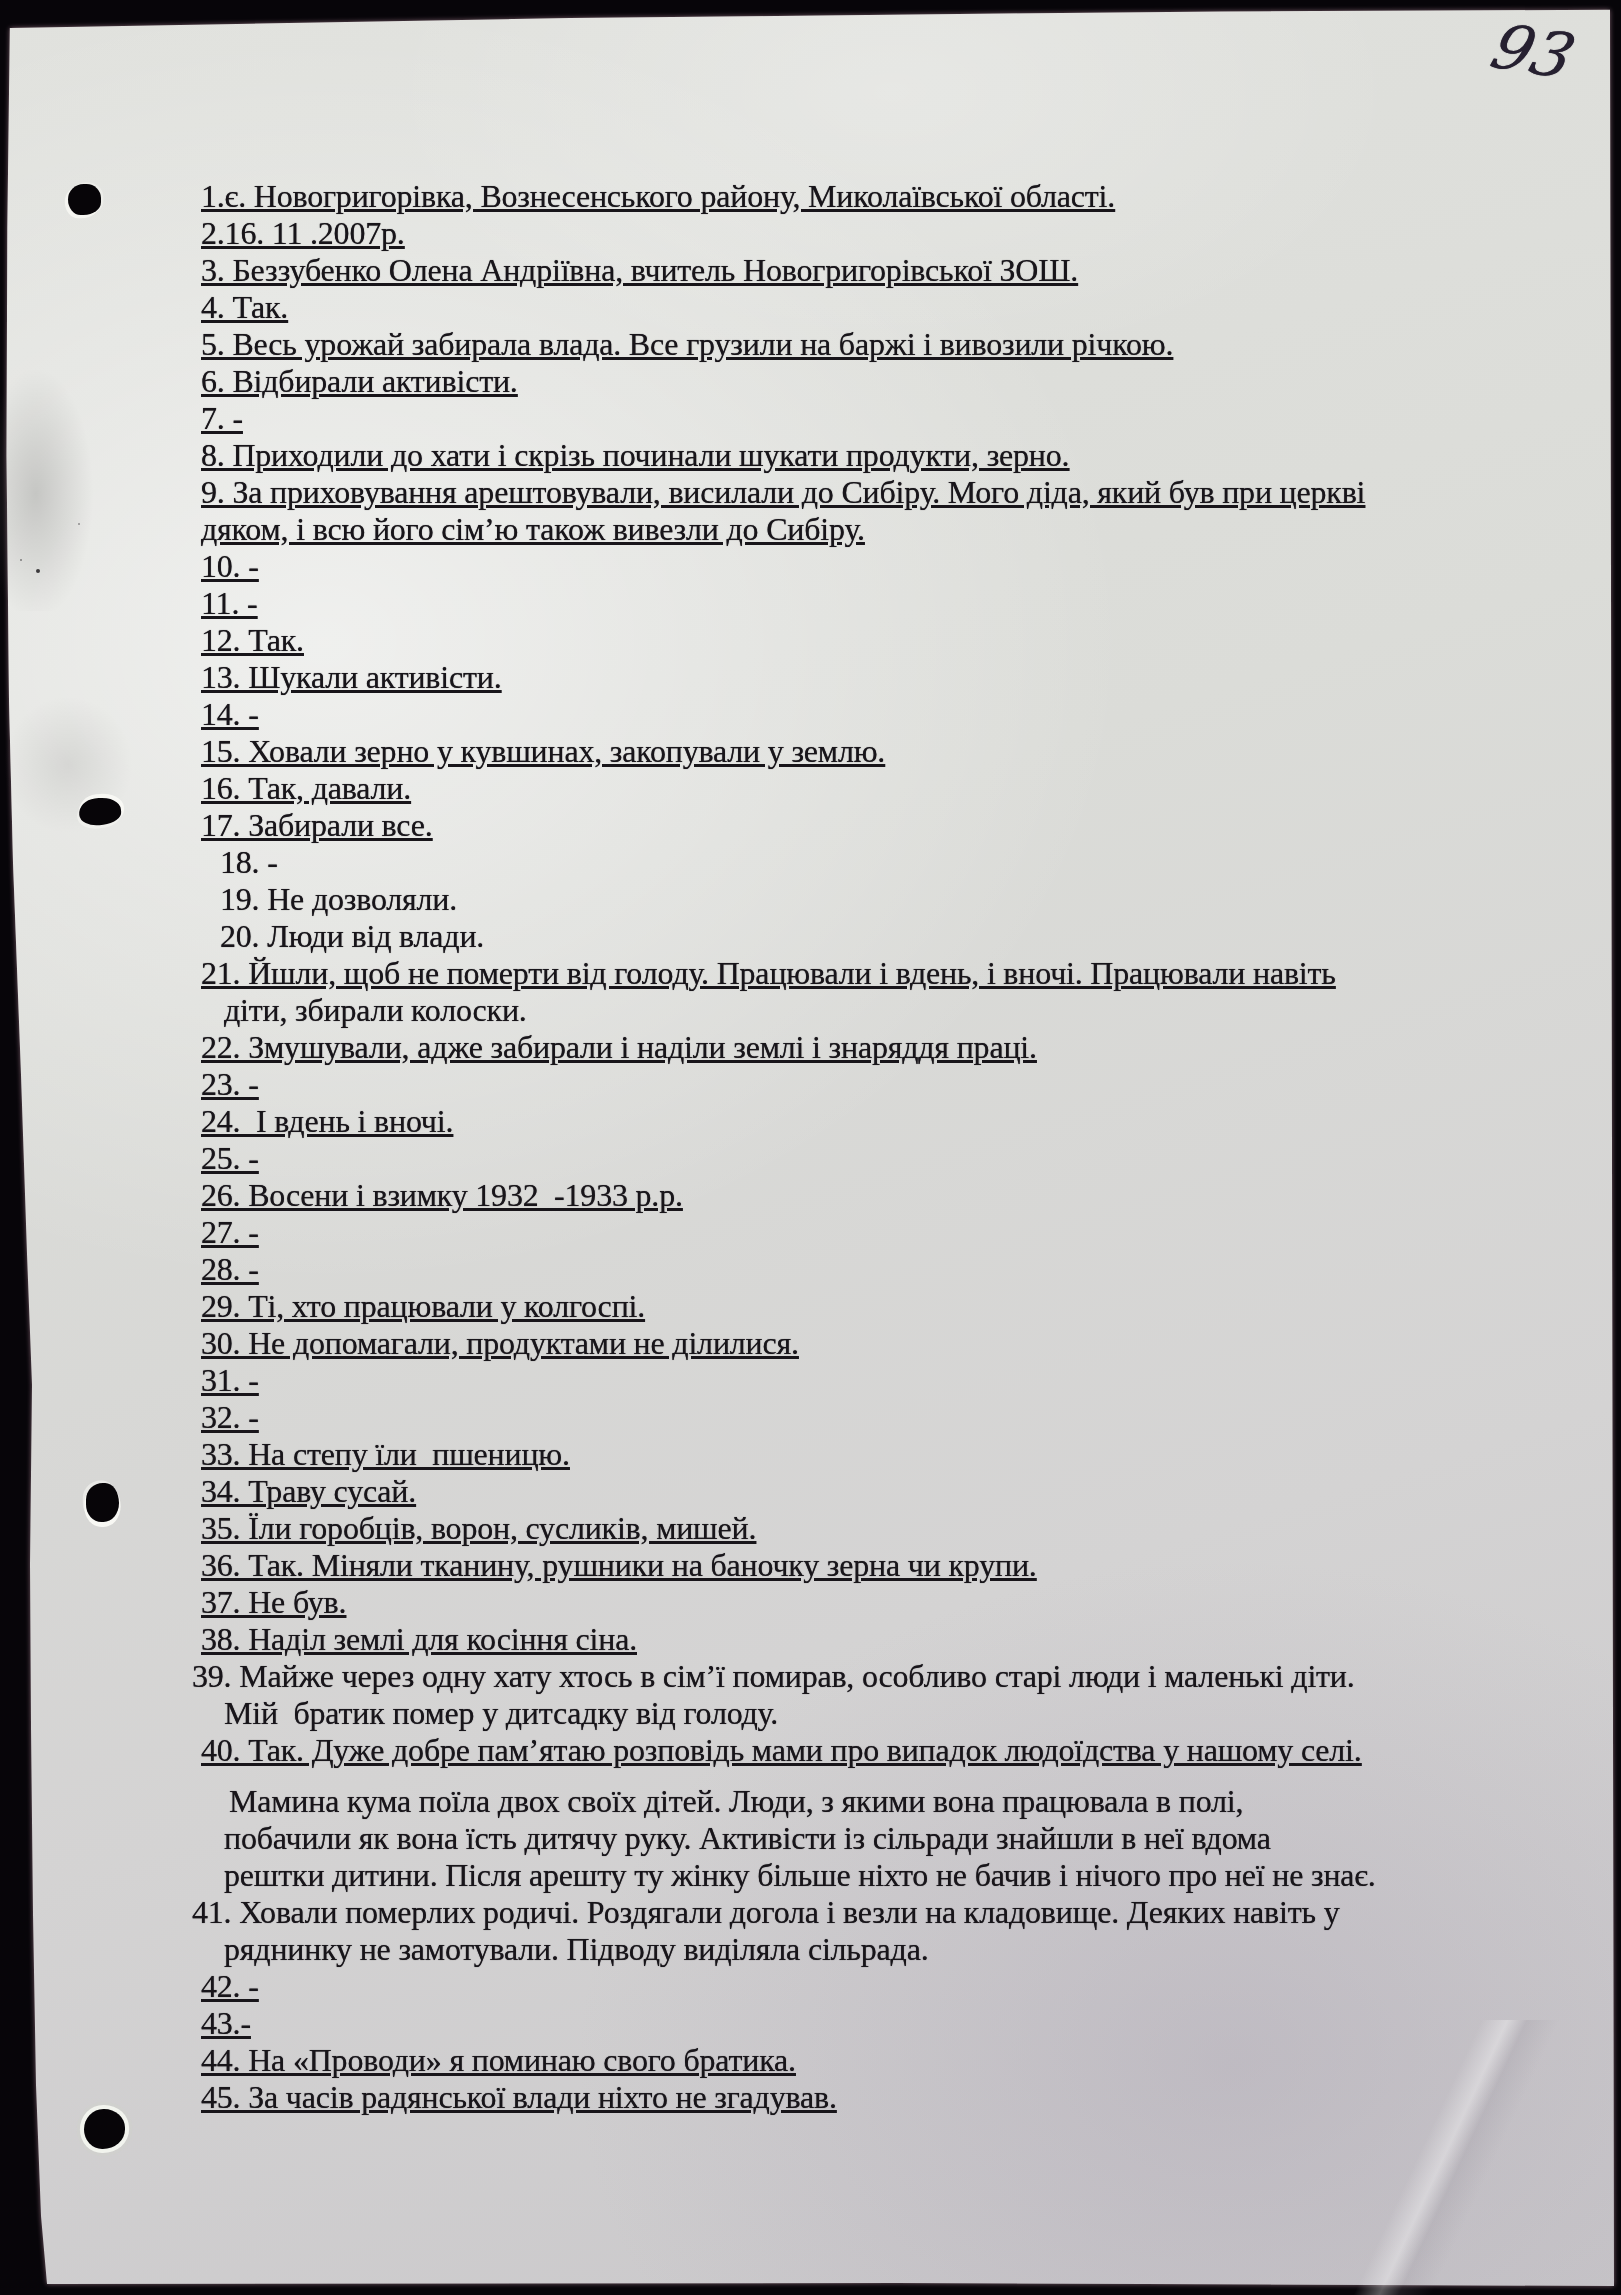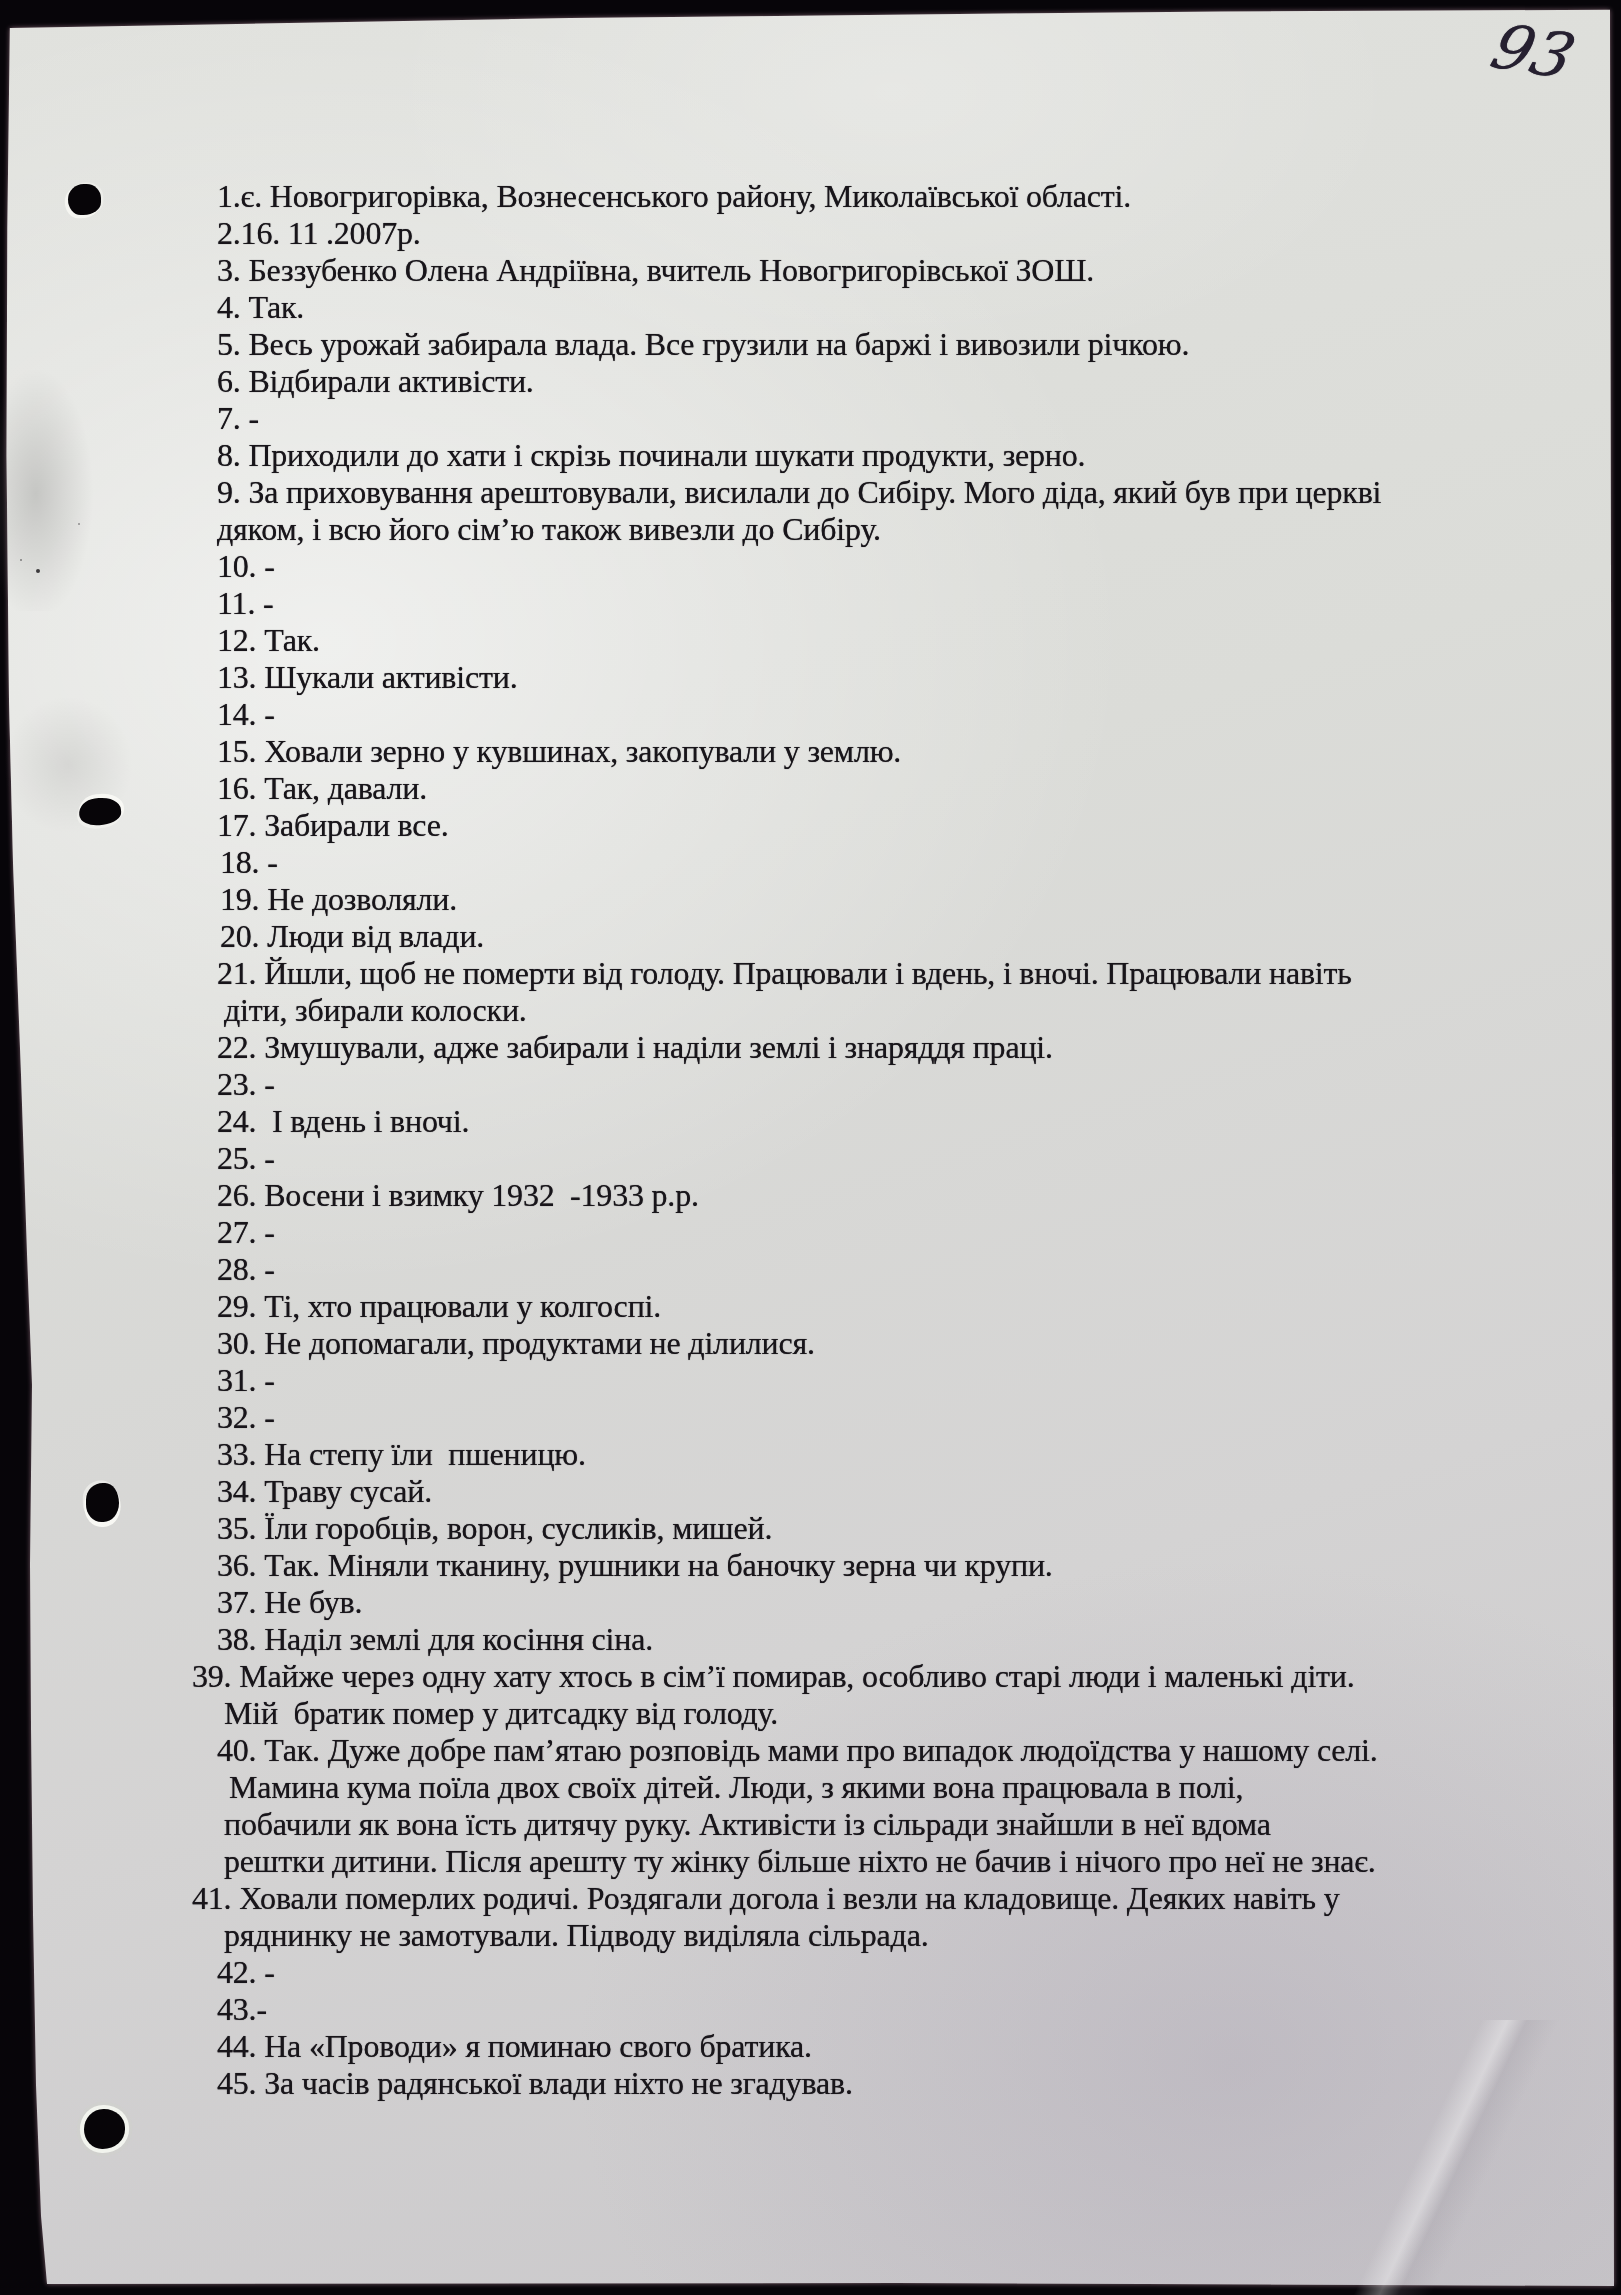--- a/index.html
+++ b/index.html
@@ -53,25 +53,25 @@
     box-shadow:0 0 0 4.1px rgba(243,246,239,.95), 0 0 0 7.3px rgba(208,210,203,.4);}
   
   .doc-text{
     position:absolute;left:201px;top:178px;
     font-size:32px;line-height:37px;color:#18151a;
     white-space:pre;letter-spacing:-0.2px;
     text-shadow:0 0 0.8px rgba(24,21,26,.85);
     filter:blur(0.2px);
   }
   .line{height:37px;}
-  .ind-num {margin-left:16px;}
+  .ind-num {margin-left:0;text-decoration:underline;}
   .ind-num2{margin-left:19px;}
   .ind-out {margin-left:-9px;}
   .ind-txt {margin-left:23px;}
-  .ind-txt2{margin-left:28px;}
+  .ind-txt2{margin-left:28px;margin-top:14px;}
   
   .page-number{
     position:absolute;left:1494px;top:14.7px;
     font-family:"DejaVu Serif",serif;font-style:italic;
     font-size:62px;color:#262030;
     transform:rotate(9deg) skewX(-9deg);
     text-shadow:0 0 0.8px rgba(38,32,48,.9);
   }
 </style>
 </head>

